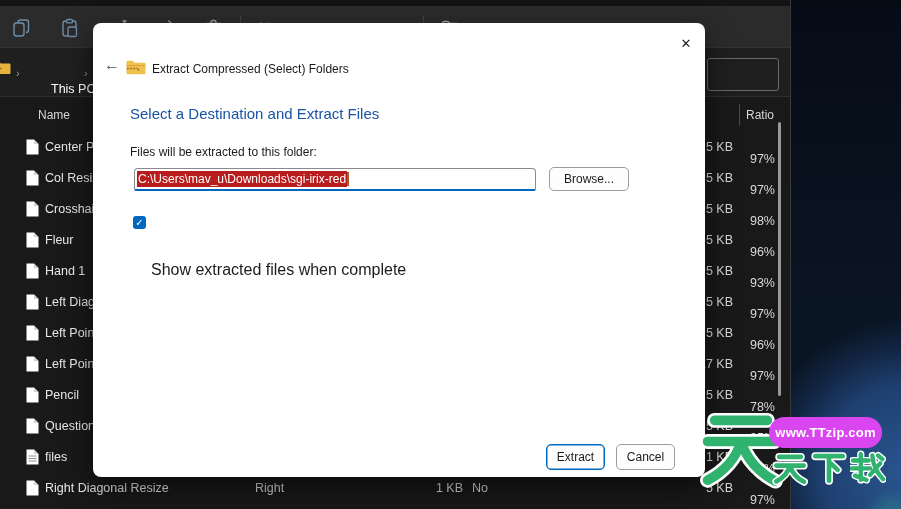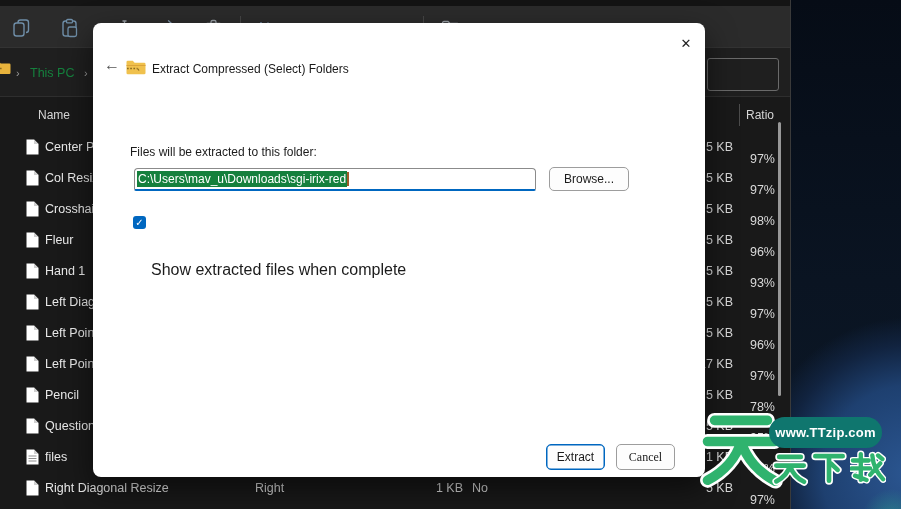--- a/index.html
+++ b/index.html
@@ -14,21 +14,21 @@
       linear-gradient(180deg,#060c16 0%,#0a1422 55%,#0c1827 100%);}
   
   .window{left:0;top:0;width:790px;height:509px;background:#191919;border-right:1px solid #3a3a3a;z-index:1;}
   .topstrip{left:0;top:0;width:790px;height:6px;background:#141414;}
   .toolbar{left:0;top:6px;width:790px;height:41px;background:#2b2b2b;}
   .addrbar{left:0;top:47px;width:790px;height:48px;background:#1f1f1f;border-top:1px solid #333;border-bottom:1px solid #2e2e2e;}
   .tb-btn{position:absolute;top:9px;width:28px;height:26px;background:none;border:0;padding:0;cursor:default;}
   .tb-sep{position:absolute;top:10px;width:1px;height:22px;background:#454545;}
   .tb-text{position:absolute;top:9px;height:26px;background:none;border:0;padding:0;display:flex;align-items:center;gap:6px;color:#d9d9d9;font-size:12.5px;font-family:inherit;}
   .chev{font-size:7px;color:#a8a8a8;margin-top:2px;}
-  .crumb{color:#15803d;font-size:12.5px;position:absolute;top:66px;}
+  .crumb{color:#ffffff;font-size:12.5px;position:absolute;top:82px;margin-left:21px;}
   .crumb-sep{color:#9a9a9a;font-size:11px;position:absolute;top:67px;}
   .searchbox{left:707px;top:58px;width:70px;height:31px;border:1px solid #6a6a6a;border-radius:3px;background:#1f1f1f;}
   
   .hdr{font-size:12px;color:#d6d6d6;}
   .hdr-sep{left:739px;top:104px;width:1px;height:22px;background:#4c4c4c;}
   .scrollbar{left:778px;top:122px;width:3px;height:274px;background:#989898;border-radius:2px;}
   .row{position:absolute;left:0;width:790px;height:31px;}
   .rc{position:absolute;top:8px;font-size:12.5px;color:#e8e8e8;white-space:nowrap;}
   .rc-icon{left:26px;top:7px;}
   .rc-name{left:45px;}
@@ -41,31 +41,31 @@
   .row[data-icon="text"] .doclines{display:inline;}
   
   .dialog{left:93px;top:23px;width:612px;height:454px;background:#fff;border-radius:8px;
           box-shadow:0 12px 30px rgba(0,0,0,.55);z-index:10;color:#1b1b1b;}
   .dlg-back{left:8px;top:31px;width:22px;height:22px;background:none;border:0;font-size:16px;color:#555;padding:0;}
   .dlg-title{left:59px;top:39px;font-size:12px;color:#191919;}
   .dlg-close{left:580px;top:8px;width:26px;height:24px;background:none;border:0;font-size:13px;color:#222;padding:0;}
   .dlg-heading{left:37px;top:82px;font-size:15px;color:#1853a4;}
   .dlg-label{left:37px;top:122px;font-size:12px;}
   .dlg-input{left:41px;top:145px;width:398px;height:20px;background:#fff;border:1px solid #8b8b8b;border-bottom:2px solid #0067c0;border-radius:4px 4px 2px 2px;overflow:hidden;display:flex;align-items:center;padding-left:2px;}
-  .sel-text{background:#15803d;color:#fff;font-size:12px;padding:1px 1px;white-space:nowrap;}
+  .sel-text{background:#b91c1c;color:#fff;font-size:12px;padding:1px 1px;white-space:nowrap;}
   .caret{width:2px;height:14px;background:#a15a28;}
   .btn{position:absolute;background:#fdfdfd;border:1px solid #9d9d9d;border-radius:5px;font-size:12px;color:#1b1b1b;font-family:inherit;}
   .browse{left:456px;top:144px;width:80px;height:24px;}
   .checkbox{left:40px;top:193px;width:13px;height:13px;background:#0067c0;border-radius:3px;color:#fff;font-size:10px;line-height:13px;text-align:center;}
   .chk-label{left:58px;top:194px;font-size:16px;margin-top:44px;}
   .extract{left:453px;top:421px;width:59px;height:26px;border:1px solid #0067c0;box-shadow:0 0 0 .5px #0067c0 inset;}
-  .cancel{left:523px;top:421px;width:59px;height:26px;font-family:Liberation Serif, serif;}
+  .cancel{left:523px;top:421px;width:59px;height:26px;}
   
   .watermark{z-index:20;}
-  .pill{left:769px;top:417px;width:113px;height:31px;background:#0f766e;border-radius:16px;display:flex;align-items:center;justify-content:center;z-index:22;}
+  .pill{left:769px;top:417px;width:113px;height:31px;background:#d946ef;border-radius:16px;display:flex;align-items:center;justify-content:center;z-index:22;}
   .pill span{color:#fff;font-size:13px;font-weight:bold;letter-spacing:.2px;}
   .wm-big{left:697px;top:401px;z-index:21;}
   .wm-small{left:772px;top:447px;display:flex;gap:3px;z-index:23;}
   svg{display:block;}
 </style>
 </head>
 <body>
 
 <div class="abs desktop"></div>
 
@@ -342,20 +342,21 @@
   <button class="abs dlg-back">←</button>
   <svg class="abs" style="left:33px;top:37px" width="20" height="15" viewBox="0 0 20 15">
       <path d="M.5 2 a1.3 1.3 0 0 1 1.3-1.3 h5 l1.8 2 h9.6 a1.3 1.3 0 0 1 1.3 1.3 v9 a1.3 1.3 0 0 1-1.3 1.3 h-16.4 a1.3 1.3 0 0 1-1.3-1.3 z" fill="#f0c14d"></path>
       <path d="M.5 5.5 h19" stroke="#dca43a" stroke-width="1"></path>
       <path d="M1 8.5 h10.5" stroke="#8a6a1f" stroke-width="1.6" stroke-dasharray="1.7 1.5"></path>
       <path d="M11.5 8.5 l1.5 2" stroke="#8a6a1f" stroke-width="1.2"></path>
     </svg>
   <span class="abs dlg-title">Extract Compressed (Select) Folders</span>
   <button class="abs dlg-close">✕</button>
 
+  <span class="abs dlg-heading">Select a Destination and Extract Files</span>
   <span class="abs dlg-label">Files will be extracted to this folder:</span>
 
   <div class="abs dlg-input">
     <span class="sel-text">C:\Users\mav_u\Downloads\sgi-irix-red</span>
     <span class="caret"></span>
   </div>
   <button class="btn browse">Browse...</button>
 
   <div class="abs checkbox">✓</div>
   <span class="abs chk-label">Show extracted files when complete</span>

